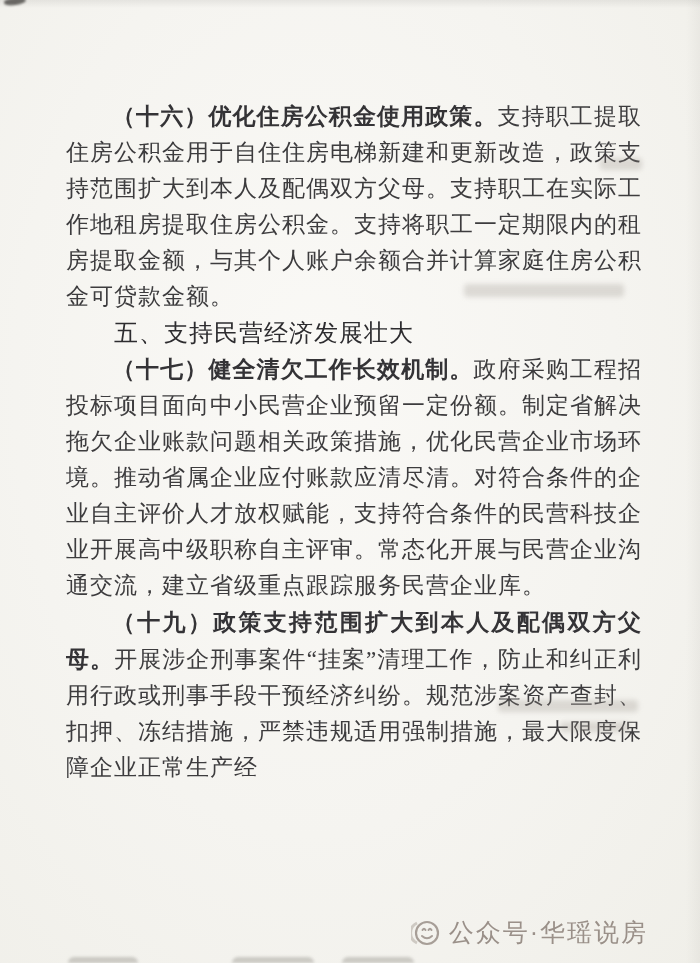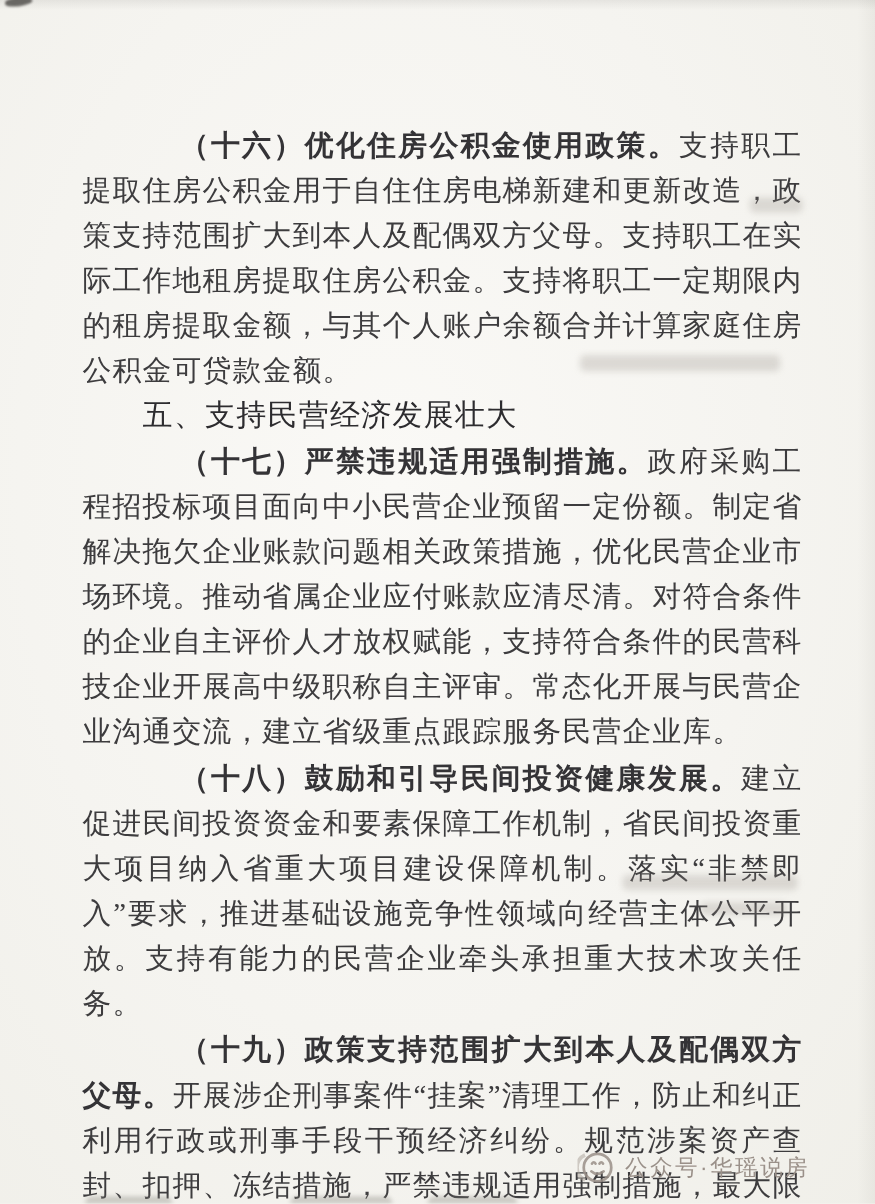--- a/index.html
+++ b/index.html
@@ -35,21 +35,21 @@
     font-size: 23px;
     line-height: 36px;
     letter-spacing: 1px;
   }
   .para {
     margin: 0;
     text-align: justify;
     text-justify: inter-ideograph;
     text-indent: 2em;
   }
-  .para .lead { font-weight: 700; color: #343336; font-family: "Liberation Sans", "DejaVu Sans", sans-serif; margin-left: 32px; }
+  .para .lead { font-weight: 700; color: #343336; font-family: "Liberation Sans", "DejaVu Sans", sans-serif; }
   .heading {
     margin: 0;
     font-size: 24px;
     line-height: 36px;
     font-weight: 400;
     color: #2d2c2f;
     text-indent: 2em;
     font-family: "Liberation Sans", "DejaVu Sans", sans-serif;
   }
   
@@ -75,21 +75,21 @@
   
   .watermark {
     position: absolute;
     right: 52px; bottom: 14px;
     display: flex; align-items: center; gap: 8px;
     color: #9a9089;
     font-family: "Liberation Sans", "DejaVu Sans", sans-serif;
   }
   .watermark .wm-icon { display: inline-flex; opacity: 0.85; }
   .watermark .wm-text {
-    font-size: 18px; letter-spacing: 2px; font-weight: 500;
+    font-size: 25px; letter-spacing: 2px; font-weight: 500;
     position: relative; z-index: 1;
   }
   .watermark .wm-overlay {
     position: absolute; left: 18px; top: 3px;
     color: rgba(255,255,255,0.85);
     font-size: 24px; font-weight: 700; letter-spacing: 3px;
     filter: blur(0.6px);
     z-index: 2; pointer-events: none;
   }
 </style>
@@ -97,22 +97,21 @@
 <body>
 
 <div class="scan-page">
   <div class="edge-shade-top"></div>
   <div class="edge-shade-right"></div>
   <div class="corner-streak"></div>
 
   <div class="doc-body">
       <p class="para"><span class="lead">（十六）优化住房公积金使用政策。</span><span>支持职工提取住房公积金用于自住住房电梯新建和更新改造，政策支持范围扩大到本人及配偶双方父母。支持职工在实际工作地租房提取住房公积金。支持将职工一定期限内的租房提取金额，与其个人账户余额合并计算家庭住房公积金可贷款金额。</span></p>
       <h2 class="heading">五、支持民营经济发展壮大</h2>
-      <p class="para"><span class="lead">（十七）严禁违规适用强制措施。</span><span>政府采购工程招投标项目面向中小民营企业预留一定份额。制定省解决拖欠企业账款问题相关政策措施，优化民营企业市场环境。推动省属企业应付账款应清尽清。对符合条件的企业自主评价人才放权赋能，支持符合条件的民营科技企业开展高中级职称自主评审。常态化开展与民营企业沟通交流，建立省级重点跟踪服务民营企业库。</span></p>
-      <p class="para"><span class="lead">（十八）鼓励和引导民间投资健康发展。</span><span>建立促进民间投资资金和要素保障工作机制，省民间投资重大项目纳入省重大项目建设保障机制。落实“非禁即入”要求，推进基础设施竞争性领域向经营主体公平开放。支持有能力的民营企业牵头承担重大技术攻关任务。</span></p>
+      <p class="para"><span class="lead">（十七）健全清欠工作长效机制。</span><span>政府采购工程招投标项目面向中小民营企业预留一定份额。制定省解决拖欠企业账款问题相关政策措施，优化民营企业市场环境。推动省属企业应付账款应清尽清。对符合条件的企业自主评价人才放权赋能，支持符合条件的民营科技企业开展高中级职称自主评审。常态化开展与民营企业沟通交流，建立省级重点跟踪服务民营企业库。</span></p>
       <p class="para"><span class="lead">（十九）政策支持范围扩大到本人及配偶双方父母。</span><span>开展涉企刑事案件“挂案”清理工作，防止和纠正利用行政或刑事手段干预经济纠纷。规范涉案资产查封、扣押、冻结措施，严禁违规适用强制措施，最大限度保障企业正常生产经</span></p>
     </div>
 
   <div class="ghost g1"></div>
   <div class="ghost g2"></div>
   <div class="ghost g3"></div>
   <div class="ghost g5"></div>
 
   <div class="blob b1"></div>
   <div class="blob b2"></div>

